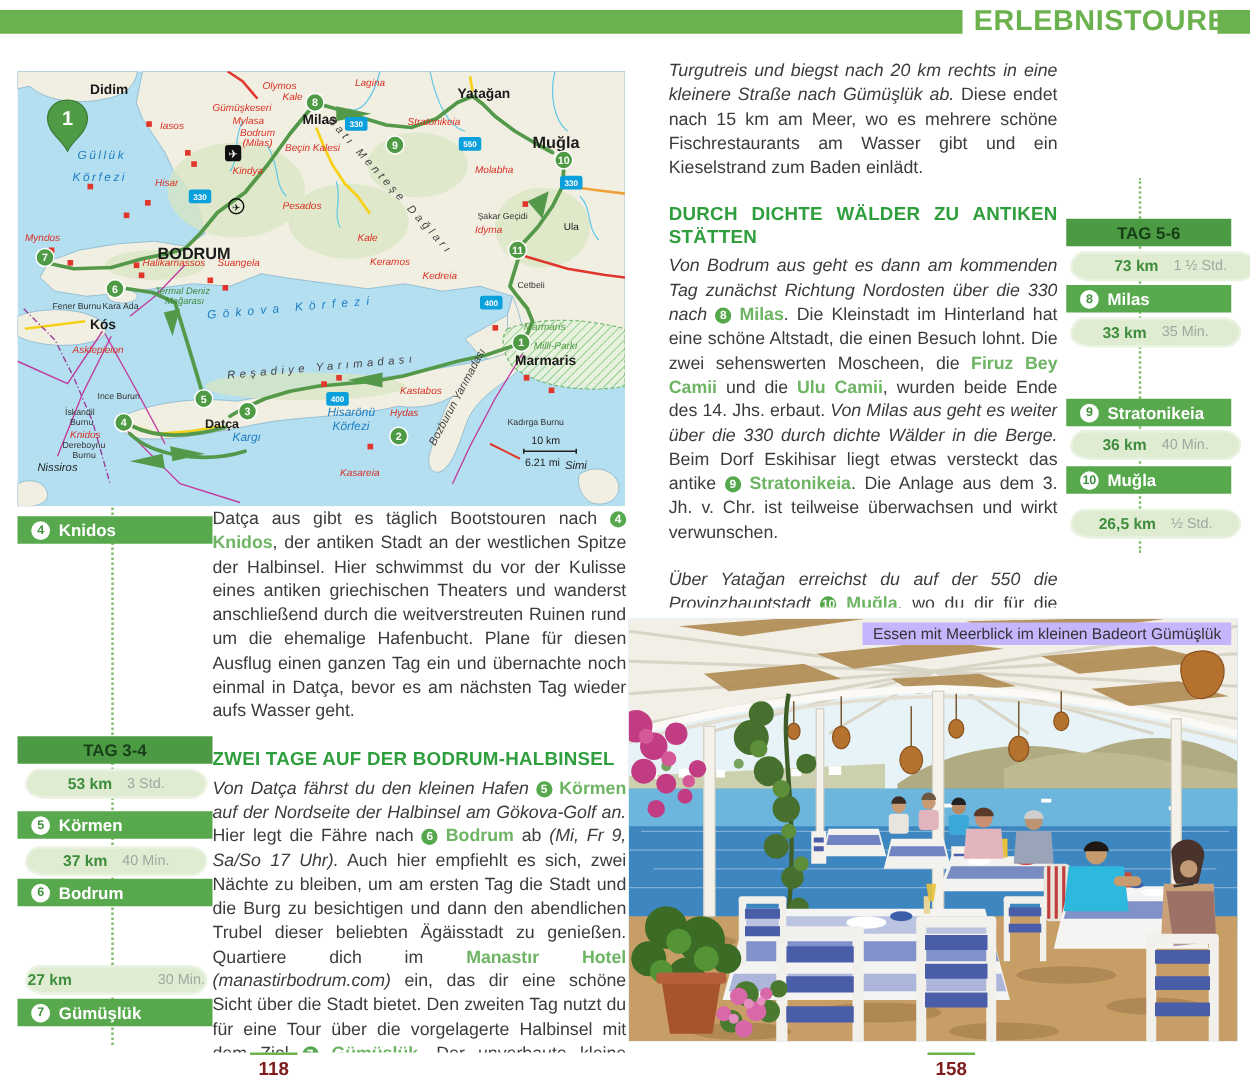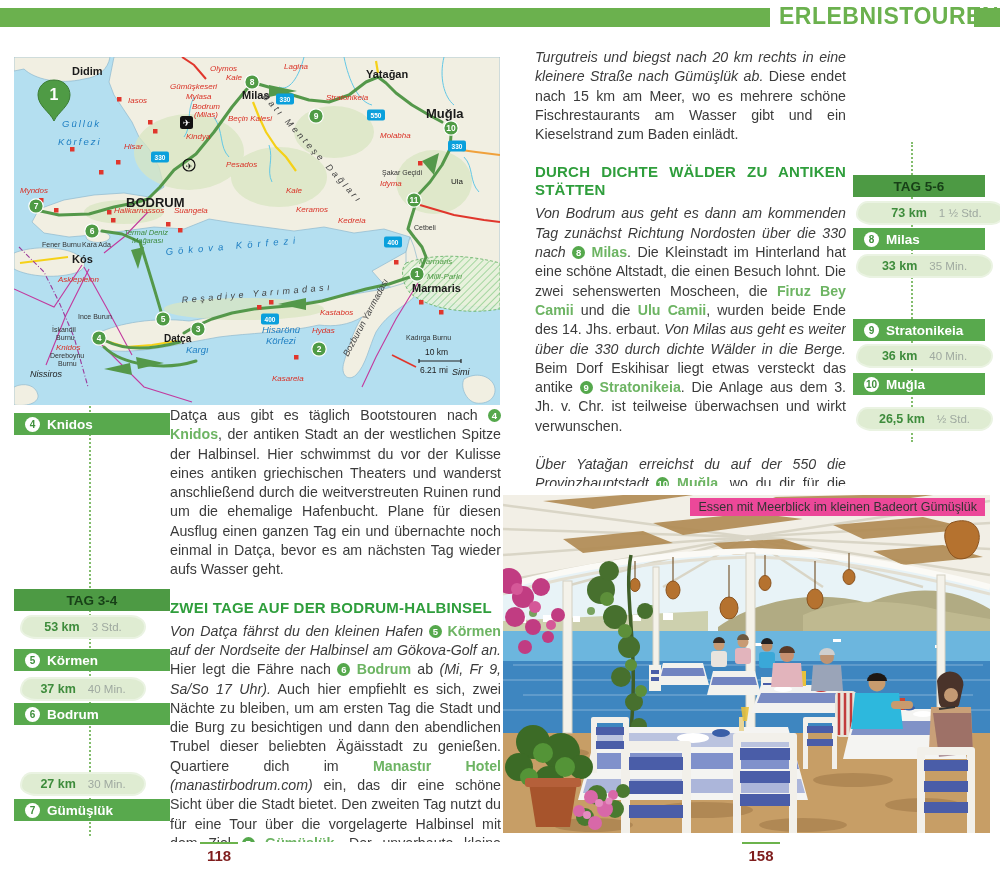--- a/index.html
+++ b/index.html
@@ -29,41 +29,41 @@
   .ml-marker{font-size:8.5px;font-weight:bold;fill:#fff;text-anchor:middle;}
   .ml-scale{font-size:8.5px;fill:#222;}
   
   .dotline{position:absolute;width:0;border-left:2px dotted #83bd6d;z-index:1;}
   .stop-bar,.tag-bar{position:absolute;left:14px;width:156px;height:22px;z-index:2;
         display:flex;align-items:center;box-sizing:border-box;}
   .stop-bar{background:#58a94d;color:#fff;font-weight:bold;font-size:13.5px;gap:7px;padding-left:11px;}
   .stop-circle{flex:0 0 auto;width:15px;height:15px;background:#fff;color:#3f8f3c;border-radius:50%;
         font-size:10px;font-weight:bold;display:flex;align-items:center;justify-content:center;}
   .tag-bar{background:#4d9a44;color:#173f17;font-weight:bold;font-size:13.5px;justify-content:center;}
-  .dist-badge{position:absolute;left:22px;width:122px;height:20px;background:#dfecd2;z-index:2;
+  .dist-badge{position:absolute;left:22px;width:142px;height:20px;background:#dfecd2;z-index:2;
         border-radius:10px 14px 12px 16px/60% 50% 55% 45%;box-shadow:0 0 0 2px #eaf3e2;
         display:flex;align-items:center;justify-content:center;gap:12px;font-size:11.5px;}
   .dist-km{color:#3e8c3c;font-weight:bold;font-size:12.5px;}
   .dist-time{color:#9fa9a0;}
   .side-right .stop-bar,.side-right .tag-bar{left:853px;width:132px;}
   .side-right .dist-badge{left:858px;width:133px;}
   
   .col{position:absolute;font-size:14.2px;line-height:19.3px;text-align:justify;}
   .col-left{left:170px;top:406px;width:331px;height:436px;overflow:hidden;}
   .col-right{left:535px;top:48px;width:311px;height:438px;overflow:hidden;}
   .col p{margin:0 0 19px 0;}
   .col h2{margin:0 0 5px 0;font-size:15px;line-height:18px;color:#2f9e3c;letter-spacing:0.2px;}
   .seg-i{font-style:italic;}
   .seg-g{color:#6db463;font-weight:bold;}
   .seg-n{display:inline-flex;min-width:13px;height:13px;padding:0 1px;border-radius:8px;background:#55a84c;
         color:#fff;font-size:9.5px;font-weight:bold;font-style:normal;align-items:center;
         justify-content:center;vertical-align:1px;box-sizing:border-box;}
   
   .photo{position:absolute;left:503px;top:495px;width:487px;height:338px;overflow:hidden;background:#9ec7de;}
-  .photo-caption{position:absolute;top:3px;right:5px;background:#ec4899;color:#333;
+  .photo-caption{position:absolute;top:3px;right:5px;background:#c4b5fd;color:#333;
         font-size:12.5px;padding:2px 8px;white-space:nowrap;}
   
   .pn-rule{position:absolute;top:842px;width:38px;height:2px;background:#6cb34c;}
   .pagenum{position:absolute;top:847px;width:38px;text-align:center;font-size:15px;font-weight:bold;color:#7f1d1d;}
 </style>
 </head>
 <body>
 
 <div class="page">
 
@@ -347,21 +347,21 @@
         <span class="stop-label">Körmen</span>
       </div>
       <div class="dist-badge" style="top: 679px;">
         <span class="dist-km">37 km</span>
         <span class="dist-time">40 Min.</span>
       </div>
       <div class="stop-bar" style="top: 703px;">
         <span class="stop-circle">6</span>
         <span class="stop-label">Bodrum</span>
       </div>
-      <div class="dist-badge" style="top: 774px;">
+      <div class="dist-badge" style="top: 774px; justify-content: space-between;">
         <span class="dist-km">27 km</span>
         <span class="dist-time">30 Min.</span>
       </div>
       <div class="stop-bar" style="top: 799px;">
         <span class="stop-circle">7</span>
         <span class="stop-label">Gümüşlük</span>
       </div>
     </div>
   <div id="sidebar-right" class="side-right">
       <div class="tag-bar" style="top: 175px;">

